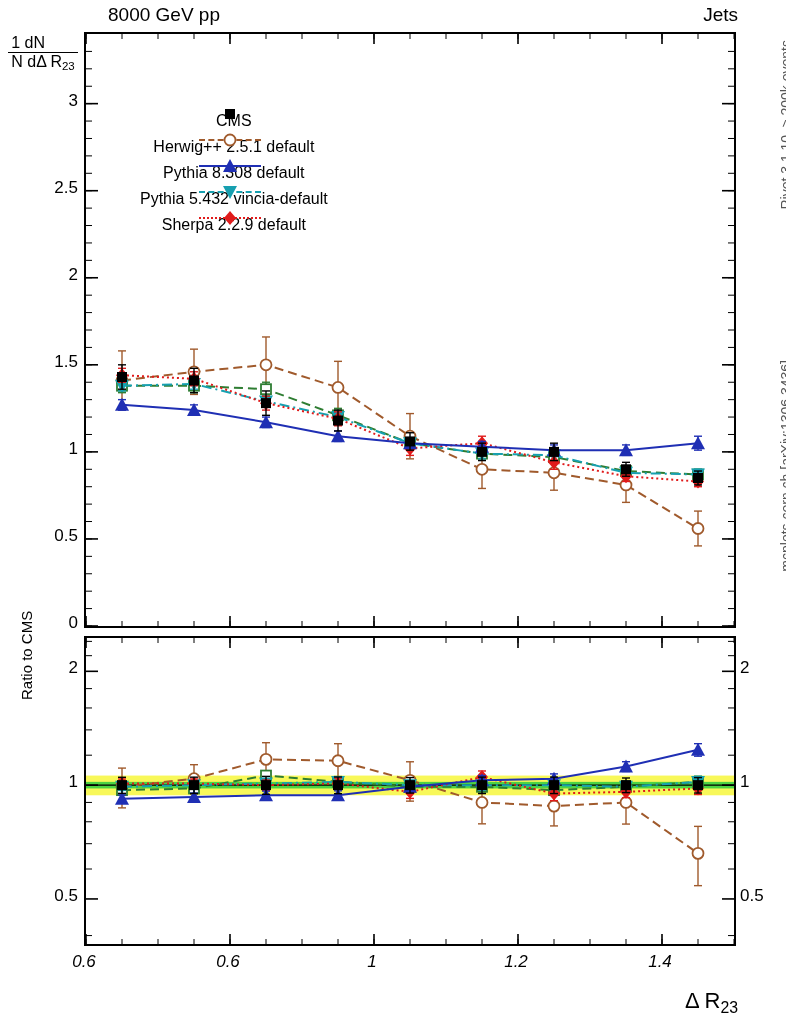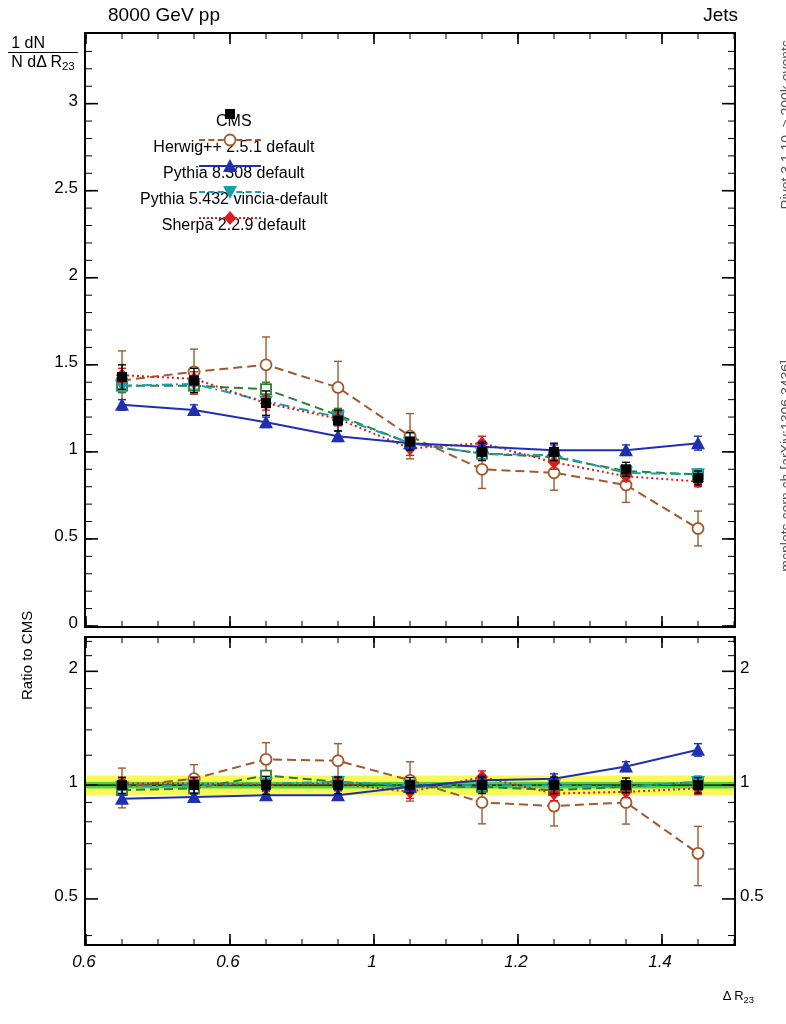--- a/index.html
+++ b/index.html
@@ -28,21 +28,21 @@
   #right-label-2{position:absolute;right:8px;top:360px;font-size:14px;color:#555;transform:rotate(-90deg);transform-origin:right top;white-space:nowrap;}
 
   #plot-title{position:absolute;left:84px;top:58px;width:652px;text-align:center;font-size:17px;}
   #watermark{position:absolute;left:84px;top:586px;width:652px;text-align:center;font-size:14px;color:#b9b9b9;}
 
   #legend{position:absolute;left:140px;top:104px;font-size:16px;}
   .leg-row{display:flex;align-items:center;height:26px;flex-direction:column;}
   .leg-mark{width:62px;height:20px;position:relative;margin-right:8px;}
   .leg-line{position:absolute;left:0;top:9px;width:62px;height:0;border-top-width:2px;border-top-style:solid;}
 
-  #xtitle{position:absolute;right:32px;top:988px;font-size:13px;text-align:center;}
+  #xtitle{position:absolute;right:48px;top:988px;font-size:22px;text-align:center;}
 
   .sub{font-size:0.72em;vertical-align:-0.3em;}
   svg{display:block;}
 </style>
 </head>
 <body>
 
 <div class="page">
 
   <div class="hdr" id="hdr-left">8000 GeV pp</div>

